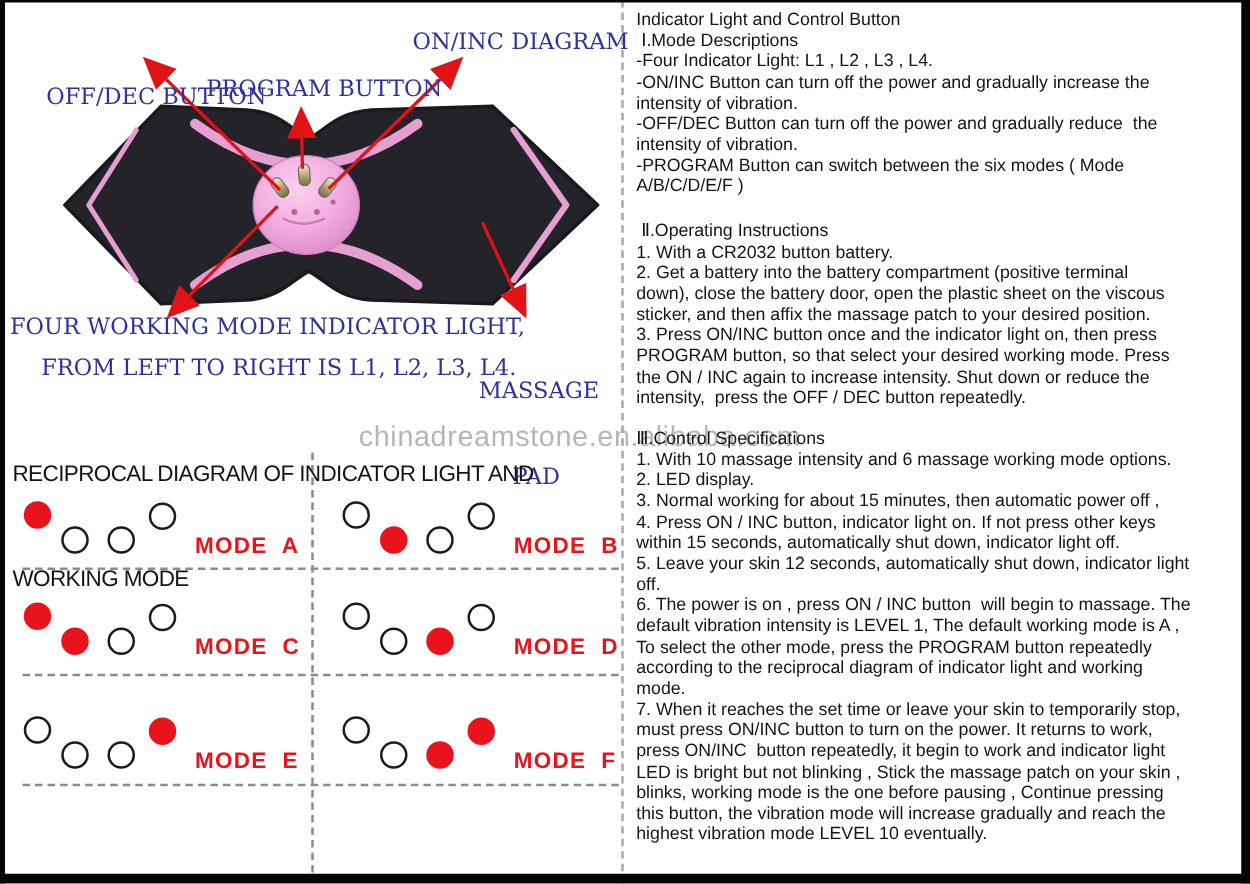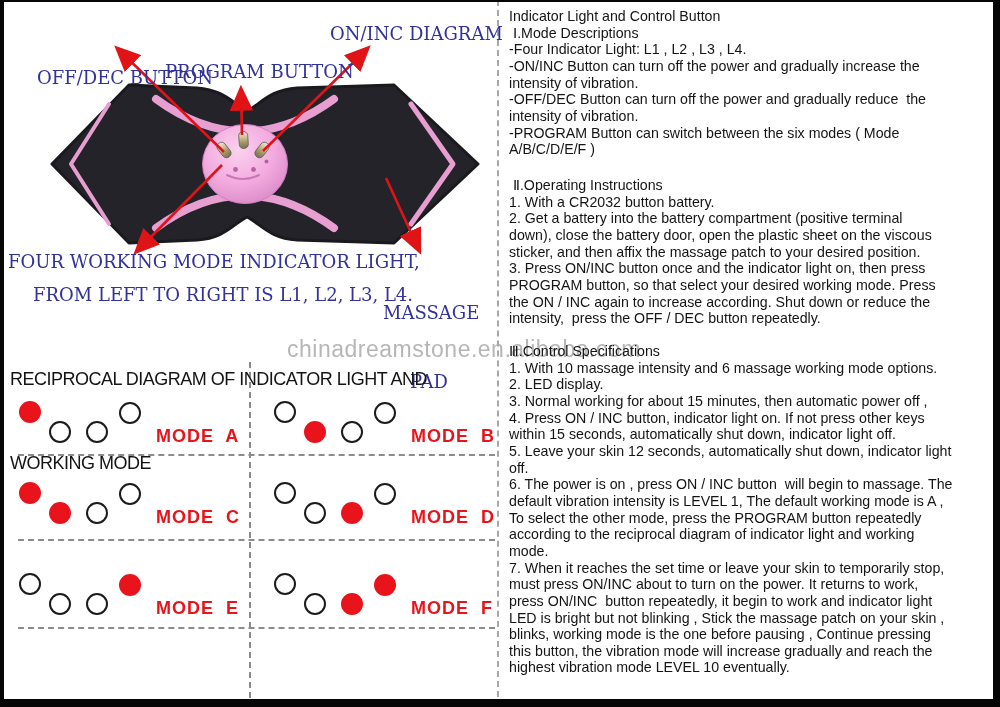--- a/index.html
+++ b/index.html
@@ -172,39 +172,39 @@
       <div class="tline">A/B/C/D/E/F )</div>
     </div>
     <div class="sec" style="top:177px;">
       <div class="tline"> Ⅱ.Operating Instructions</div>
       <div class="tline">1. With a CR2032 button battery.</div>
       <div class="tline">2. Get a battery into the battery compartment (positive terminal</div>
       <div class="tline">down), close the battery door, open the plastic sheet on the viscous</div>
       <div class="tline">sticker, and then affix the massage patch to your desired position.</div>
       <div class="tline">3. Press ON/INC button once and the indicator light on, then press</div>
       <div class="tline">PROGRAM button, so that select your desired working mode. Press</div>
-      <div class="tline">the ON / INC again to increase according. Shut down or reduce the</div>
+      <div class="tline">the ON / INC again to increase intensity. Shut down or reduce the</div>
       <div class="tline">intensity,  press the OFF / DEC button repeatedly.</div>
     </div>
     <div class="sec" style="top:343px;">
       <div class="tline">Ⅲ.Control Specifications</div>
       <div class="tline">1. With 10 massage intensity and 6 massage working mode options.</div>
       <div class="tline">2. LED display.</div>
       <div class="tline">3. Normal working for about 15 minutes, then automatic power off ,</div>
       <div class="tline">4. Press ON / INC button, indicator light on. If not press other keys</div>
       <div class="tline">within 15 seconds, automatically shut down, indicator light off.</div>
       <div class="tline">5. Leave your skin 12 seconds, automatically shut down, indicator light</div>
       <div class="tline">off.</div>
       <div class="tline">6. The power is on , press ON / INC button  will begin to massage. The</div>
       <div class="tline">default vibration intensity is LEVEL 1, The default working mode is A ,</div>
       <div class="tline">To select the other mode, press the PROGRAM button repeatedly</div>
       <div class="tline">according to the reciprocal diagram of indicator light and working</div>
       <div class="tline">mode.</div>
       <div class="tline">7. When it reaches the set time or leave your skin to temporarily stop,</div>
-      <div class="tline">must press ON/INC about to turn on the power. It returns to work,</div>
+      <div class="tline">must press ON/INC button to turn on the power. It returns to work,</div>
       <div class="tline">press ON/INC  button repeatedly, it begin to work and indicator light</div>
       <div class="tline">LED is bright but not blinking , Stick the massage patch on your skin ,</div>
       <div class="tline">blinks, working mode is the one before pausing , Continue pressing</div>
       <div class="tline">this button, the vibration mode will increase gradually and reach the</div>
       <div class="tline">highest vibration mode LEVEL 10 eventually.</div>
     </div>
   </div>
 
   <div class="frame" style="left:0;top:0;width:1000px;height:2px;"></div>
   <div class="frame" style="left:0;top:0;width:4px;height:707px;"></div>

